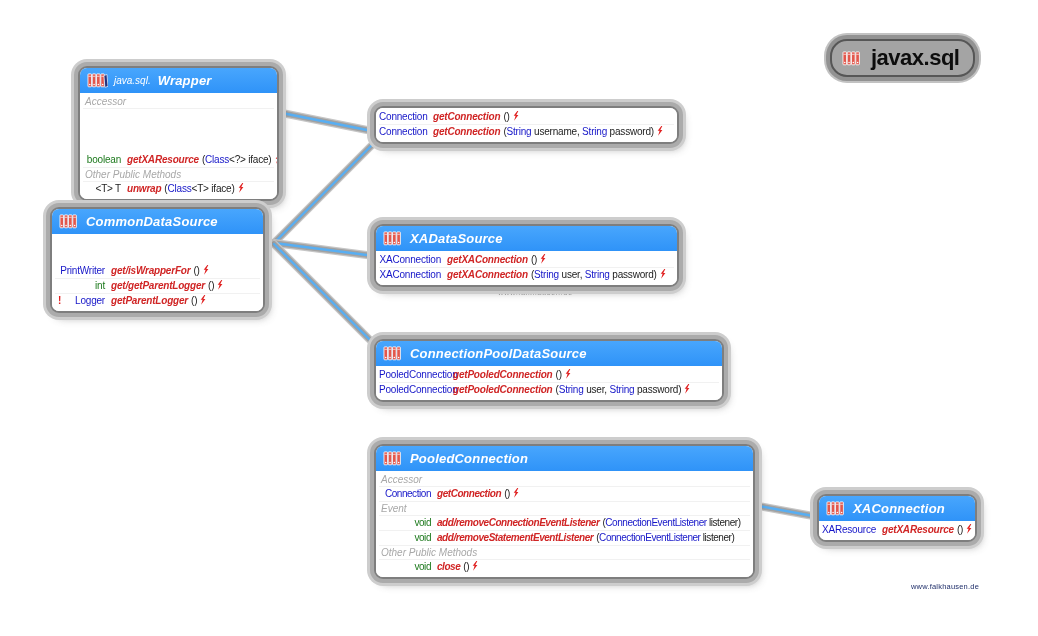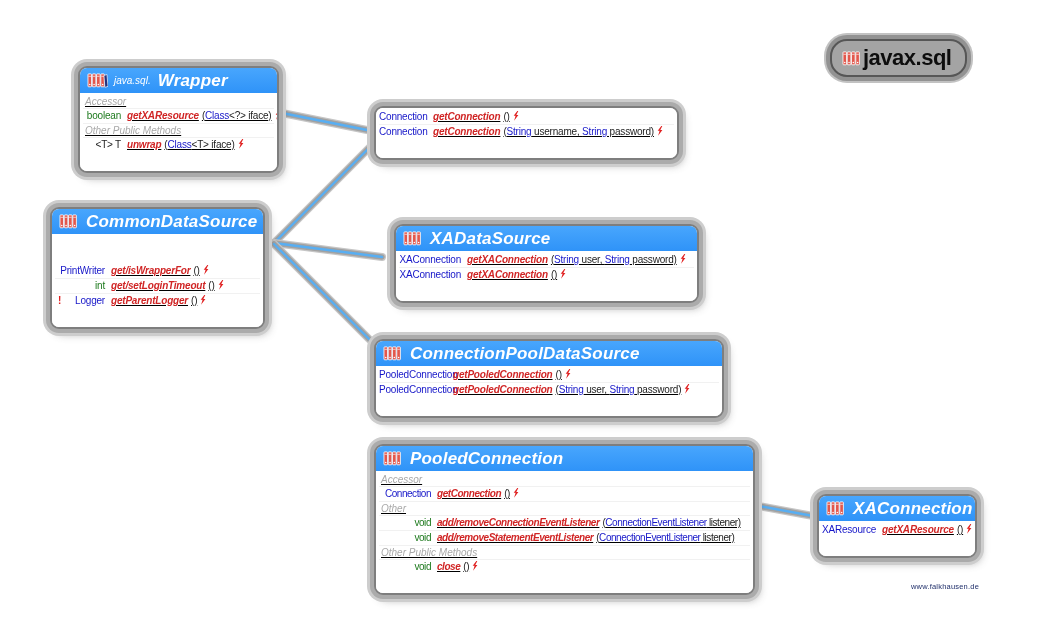--- a/index.html
+++ b/index.html
@@ -7,35 +7,35 @@
          font-family:"Liberation Sans","DejaVu Sans",sans-serif;}
   #wires{position:absolute;left:0;top:0;z-index:1;pointer-events:none;}
   #boxes{position:absolute;left:0;top:0;z-index:2;width:100%;height:100%;pointer-events:none;}
   .cbox{position:absolute;background:#fff;border:2px solid #7e7e7e;border-radius:9px;
         box-shadow:0 0 0 4px #ababab,0 0 0 7px #cdcdcd,4px 5px 9px rgba(70,70,70,.45);
         overflow:hidden;pointer-events:auto;}
   .chead{display:flex;align-items:center;gap:6px;height:21px;padding:2px 8px 2px 7px;
          background:linear-gradient(#48a6fd,#2f93f8);color:#fff;}
   .cicon{display:flex;align-items:center;}
   .cprefix{font-style:italic;font-size:10px;margin-right:1px;}
-  .cname{font-weight:bold;font-style:italic;font-size:17px;letter-spacing:.2px;}
-  .rows{padding:2px 3px 19px 3px;background:#fff;text-decoration:underline;}
+  .cname{font-weight:bold;font-style:italic;font-size:13px;letter-spacing:.2px;}
+  .rows{padding:2px 3px 3px 3px;background:#fff;}
   .rows > div + div{border-top:1px solid #f1f1f1;}
   .sec{color:#a8a8a8;font-style:italic;font-size:10px;line-height:12px;padding:1px 0 0 2px;}
   .mrow{font-size:10px;line-height:14px;white-space:nowrap;position:relative;letter-spacing:-0.2px;color:#222;}
   .cbox-pooledconnection .mrow{letter-spacing:-0.45px;}
   .mtype{display:inline-block;text-align:right;margin-right:6px;}
   .kind-class{color:#1616c8;} .kind-primitive{color:#1e7a1e;} .kind-plain{color:#222;}
   .mname{color:#d02525;font-style:italic;font-weight:bold;}
   .sig{margin-left:3px;margin-top:19px;}
   .sig .t{color:#1616c8;} .sig .p{color:#222;}
   .flag{position:absolute;left:3px;top:0;color:#e02020;font-weight:bold;}
   .marker{margin-left:3px;}
   .marker svg{vertical-align:-1px;}
-  #pkg-pill{position:absolute;left:830px;top:39px;z-index:3;display:flex;align-items:center;
+  #pkg-pill{position:absolute;left:830px;top:39px;z-index:3;display:flex;align-items:center;gap:8px;
             height:30px;padding:2px 14px 2px 10px;background:#a4a4a4;border:2px solid#565656;
             border-radius:17px;box-shadow:0 0 0 4px #929292,0 0 0 6px #c2c2c2;}
   #pkg-pill .plabel{font-weight:bold;font-size:22px;color:#0d0d0d;letter-spacing:-0.5px;}
   #ghost-watermark{position:absolute;left:498px;top:288px;z-index:0;font-size:7.5px;color:#5a5a5a;
                    opacity:.55;letter-spacing:.6px;}
   #site-watermark{position:absolute;left:911px;top:582px;z-index:3;font-size:7.5px;color:#21306b;
                   text-decoration:none;letter-spacing:.2px;pointer-events:auto;}
 </style>
 </head>
 <body>
@@ -77,66 +77,66 @@
               <line x1="19.1" y1="4.4" x2="22.5" y2="4.4" stroke="#ffffff" stroke-width="0.9"></line>
               <circle cx="20.8" cy="15.2" r="1" fill="#ffffff"></circle>
               <polygon points="22.6,3.4 26.6,2 28,17.8 23.8,19.2" fill="#26327e" stroke="#ffffff" stroke-width="0.9"></polygon>
             </svg>
           </span>
           <span class="cprefix">java.sql.</span>
           <span class="cname">Wrapper</span>
         </div>
         <div class="rows">
           <div class="sec">Accessor</div>
-          <div class="mrow"><span class="mtype kind-primitive" style="width: 38px;">boolean</span><span class="mname">getXAResource</span><span class="sig"><span class="p">(</span><span class="t">Class</span><span class="p">&lt;?&gt; iface)</span></span><span class="marker"><svg width="6" height="10" viewBox="0 0 6 10">
+          <div class="mrow"><span class="mtype kind-primitive" style="width: 38px; margin-top: 44px;">boolean</span><span class="mname">getXAResource</span><span class="sig"><span class="p">(</span><span class="t">Class</span><span class="p">&lt;?&gt; iface)</span></span><span class="marker"><svg width="6" height="10" viewBox="0 0 6 10">
                 <path d="M4.3 0 L0.7 4.7 2.6 4.7 1.1 9.8 5.4 4.1 3.3 4.1 5.3 0 Z" fill="#e02020"></path>
               </svg></span></div>
           <div class="sec">Other Public Methods</div>
           <div class="mrow"><span class="mtype kind-plain" style="width: 38px;">&lt;T&gt; T</span><span class="mname">unwrap</span><span class="sig"><span class="p">(</span><span class="t">Class</span><span class="p">&lt;T&gt; iface)</span></span><span class="marker"><svg width="6" height="10" viewBox="0 0 6 10">
                 <path d="M4.3 0 L0.7 4.7 2.6 4.7 1.1 9.8 5.4 4.1 3.3 4.1 5.3 0 Z" fill="#e02020"></path>
               </svg></span></div>
         </div>
       </div>
       <div class="cbox cbox-datasource" style="left: 374px; top: 106px; width: 301px;">
         <div class="rows">
           <div class="mrow"><span class="mtype kind-class" style="width: 48px;">Connection</span><span class="mname">getConnection</span><span class="sig"><span class="p">()</span></span><span class="marker"><svg width="6" height="10" viewBox="0 0 6 10">
                 <path d="M4.3 0 L0.7 4.7 2.6 4.7 1.1 9.8 5.4 4.1 3.3 4.1 5.3 0 Z" fill="#e02020"></path>
               </svg></span></div>
           <div class="mrow"><span class="mtype kind-class" style="width: 48px;">Connection</span><span class="mname">getConnection</span><span class="sig"><span class="p">(</span><span class="t">String</span><span class="p"> username, </span><span class="t">String</span><span class="p"> password)</span></span><span class="marker"><svg width="6" height="10" viewBox="0 0 6 10">
                 <path d="M4.3 0 L0.7 4.7 2.6 4.7 1.1 9.8 5.4 4.1 3.3 4.1 5.3 0 Z" fill="#e02020"></path>
               </svg></span></div>
         </div>
       </div>
-      <div class="cbox cbox-xadatasource" style="left: 394px; top: 224px; width: 301px;">
+      <div class="cbox cbox-xadatasource" style="left: 374px; top: 224px; width: 301px;">
         <div class="chead">
           <span class="cicon">
             <svg width="21" height="17" viewBox="0 0 28 20">
               <rect x="1.3" y="1.2" width="4.8" height="17.2" rx="1" fill="#e2574c" stroke="#ffffff" stroke-width="1.1"></rect>
               <line x1="2" y1="4.4" x2="5.3999999999999995" y2="4.4" stroke="#ffffff" stroke-width="0.9"></line>
               <circle cx="3.7" cy="15.2" r="1" fill="#ffffff"></circle>
               <rect x="7" y="1.2" width="4.8" height="17.2" rx="1" fill="#e2574c" stroke="#ffffff" stroke-width="1.1"></rect>
               <line x1="7.7" y1="4.4" x2="11.1" y2="4.4" stroke="#ffffff" stroke-width="0.9"></line>
               <circle cx="9.4" cy="15.2" r="1" fill="#ffffff"></circle>
               <rect x="12.700000000000001" y="1.2" width="4.8" height="17.2" rx="1" fill="#e2574c" stroke="#ffffff" stroke-width="1.1"></rect>
               <line x1="13.4" y1="4.4" x2="16.8" y2="4.4" stroke="#ffffff" stroke-width="0.9"></line>
               <circle cx="15.100000000000001" cy="15.2" r="1" fill="#ffffff"></circle>
               <rect x="18.400000000000002" y="1.2" width="4.8" height="17.2" rx="1" fill="#e2574c" stroke="#ffffff" stroke-width="1.1"></rect>
               <line x1="19.1" y1="4.4" x2="22.5" y2="4.4" stroke="#ffffff" stroke-width="0.9"></line>
               <circle cx="20.8" cy="15.2" r="1" fill="#ffffff"></circle>
             </svg>
           </span>
           <span class="cname">XADataSource</span>
         </div>
         <div class="rows">
+          <div class="mrow"><span class="mtype kind-class" style="width: 62px;">XAConnection</span><span class="mname">getXAConnection</span><span class="sig"><span class="p">()</span></span><span class="marker"><svg width="6" height="10" viewBox="0 0 6 10">
+                <path d="M4.3 0 L0.7 4.7 2.6 4.7 1.1 9.8 5.4 4.1 3.3 4.1 5.3 0 Z" fill="#e02020"></path>
+              </svg></span></div>
           <div class="mrow"><span class="mtype kind-class" style="width: 62px;">XAConnection</span><span class="mname">getXAConnection</span><span class="sig"><span class="p">(</span><span class="t">String</span><span class="p"> user, </span><span class="t">String</span><span class="p"> password)</span></span><span class="marker"><svg width="6" height="10" viewBox="0 0 6 10">
                 <path d="M4.3 0 L0.7 4.7 2.6 4.7 1.1 9.8 5.4 4.1 3.3 4.1 5.3 0 Z" fill="#e02020"></path>
               </svg></span></div>
-          <div class="mrow"><span class="mtype kind-class" style="width: 62px;">XAConnection</span><span class="mname">getXAConnection</span><span class="sig"><span class="p">()</span></span><span class="marker"><svg width="6" height="10" viewBox="0 0 6 10">
-                <path d="M4.3 0 L0.7 4.7 2.6 4.7 1.1 9.8 5.4 4.1 3.3 4.1 5.3 0 Z" fill="#e02020"></path>
-              </svg></span></div>
         </div>
       </div>
       <div class="cbox cbox-commondatasource" style="left: 50px; top: 207px; width: 211px;">
         <div class="chead">
           <span class="cicon">
             <svg width="21" height="17" viewBox="0 0 28 20">
               <rect x="1.3" y="1.2" width="4.8" height="17.2" rx="1" fill="#e2574c" stroke="#ffffff" stroke-width="1.1"></rect>
               <line x1="2" y1="4.4" x2="5.3999999999999995" y2="4.4" stroke="#ffffff" stroke-width="0.9"></line>
               <circle cx="3.7" cy="15.2" r="1" fill="#ffffff"></circle>
               <rect x="7" y="1.2" width="4.8" height="17.2" rx="1" fill="#e2574c" stroke="#ffffff" stroke-width="1.1"></rect>
@@ -149,21 +149,21 @@
               <line x1="19.1" y1="4.4" x2="22.5" y2="4.4" stroke="#ffffff" stroke-width="0.9"></line>
               <circle cx="20.8" cy="15.2" r="1" fill="#ffffff"></circle>
             </svg>
           </span>
           <span class="cname">CommonDataSource</span>
         </div>
         <div class="rows">
           <div class="mrow"><span class="mtype kind-class" style="width: 50px; margin-top: 28px;">PrintWriter</span><span class="mname">get/isWrapperFor</span><span class="sig"><span class="p">()</span></span><span class="marker"><svg width="6" height="10" viewBox="0 0 6 10">
                 <path d="M4.3 0 L0.7 4.7 2.6 4.7 1.1 9.8 5.4 4.1 3.3 4.1 5.3 0 Z" fill="#e02020"></path>
               </svg></span></div>
-          <div class="mrow"><span class="mtype kind-primitive" style="width: 50px;">int</span><span class="mname">get/setLoginTimeout</span><span class="sig"><span class="p">()</span></span><span class="marker"><svg width="6" height="10" viewBox="0 0 6 10">
+          <div class="mrow"><span class="mtype kind-primitive" style="width: 50px;">int</span><span class="mname">get/getParentLogger</span><span class="sig"><span class="p">()</span></span><span class="marker"><svg width="6" height="10" viewBox="0 0 6 10">
                 <path d="M4.3 0 L0.7 4.7 2.6 4.7 1.1 9.8 5.4 4.1 3.3 4.1 5.3 0 Z" fill="#e02020"></path>
               </svg></span></div>
           <div class="mrow"><span class="flag">!</span><span class="mtype kind-class" style="width: 50px;">Logger</span><span class="mname">getParentLogger</span><span class="sig"><span class="p">()</span></span><span class="marker"><svg width="6" height="10" viewBox="0 0 6 10">
                 <path d="M4.3 0 L0.7 4.7 2.6 4.7 1.1 9.8 5.4 4.1 3.3 4.1 5.3 0 Z" fill="#e02020"></path>
               </svg></span></div>
         </div>
       </div>
       <div class="cbox cbox-connectionpooldatasource" style="left: 374px; top: 339px; width: 346px;">
         <div class="chead">
           <span class="cicon">
@@ -211,21 +211,21 @@
               <circle cx="20.8" cy="15.2" r="1" fill="#ffffff"></circle>
             </svg>
           </span>
           <span class="cname">PooledConnection</span>
         </div>
         <div class="rows">
           <div class="sec">Accessor</div>
           <div class="mrow"><span class="mtype kind-class" style="width: 52px;">Connection</span><span class="mname">getConnection</span><span class="sig"><span class="p">()</span></span><span class="marker"><svg width="6" height="10" viewBox="0 0 6 10">
                 <path d="M4.3 0 L0.7 4.7 2.6 4.7 1.1 9.8 5.4 4.1 3.3 4.1 5.3 0 Z" fill="#e02020"></path>
               </svg></span></div>
-          <div class="sec">Other</div>
+          <div class="sec">Event</div>
           <div class="mrow"><span class="mtype kind-primitive" style="width: 52px;">void</span><span class="mname">add/removeConnectionEventListener</span><span class="sig"><span class="p">(</span><span class="t">ConnectionEventListener</span><span class="p"> listener)</span></span></div>
           <div class="mrow"><span class="mtype kind-primitive" style="width: 52px;">void</span><span class="mname">add/removeStatementEventListener</span><span class="sig"><span class="p">(</span><span class="t">ConnectionEventListener</span><span class="p"> listener)</span></span></div>
           <div class="sec">Other Public Methods</div>
           <div class="mrow"><span class="mtype kind-primitive" style="width: 52px;">void</span><span class="mname">close</span><span class="sig"><span class="p">()</span></span><span class="marker"><svg width="6" height="10" viewBox="0 0 6 10">
                 <path d="M4.3 0 L0.7 4.7 2.6 4.7 1.1 9.8 5.4 4.1 3.3 4.1 5.3 0 Z" fill="#e02020"></path>
               </svg></span></div>
         </div>
       </div>
       <div class="cbox cbox-xaconnection" style="left: 817px; top: 494px; width: 156px;">
         <div class="chead">

